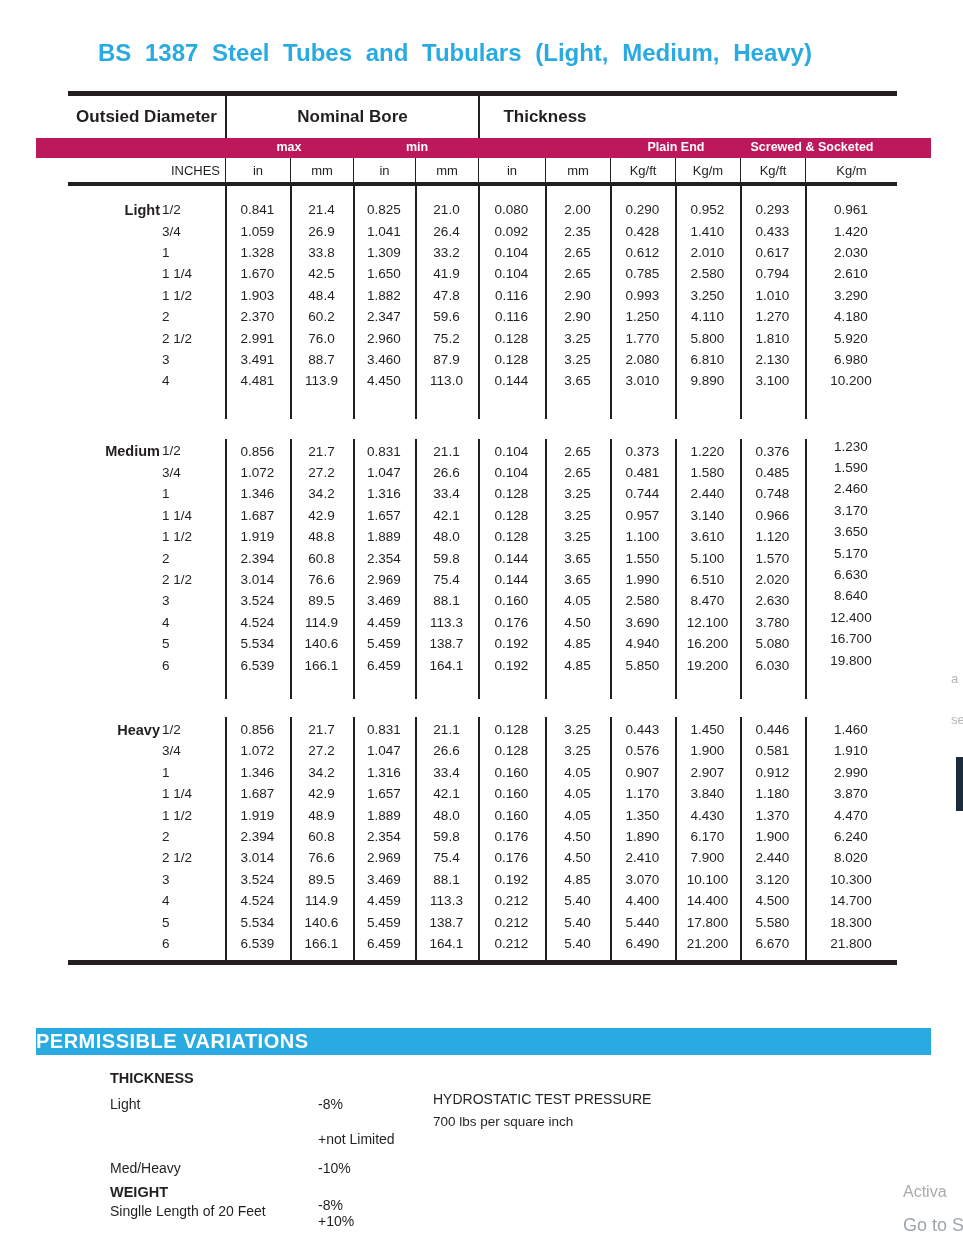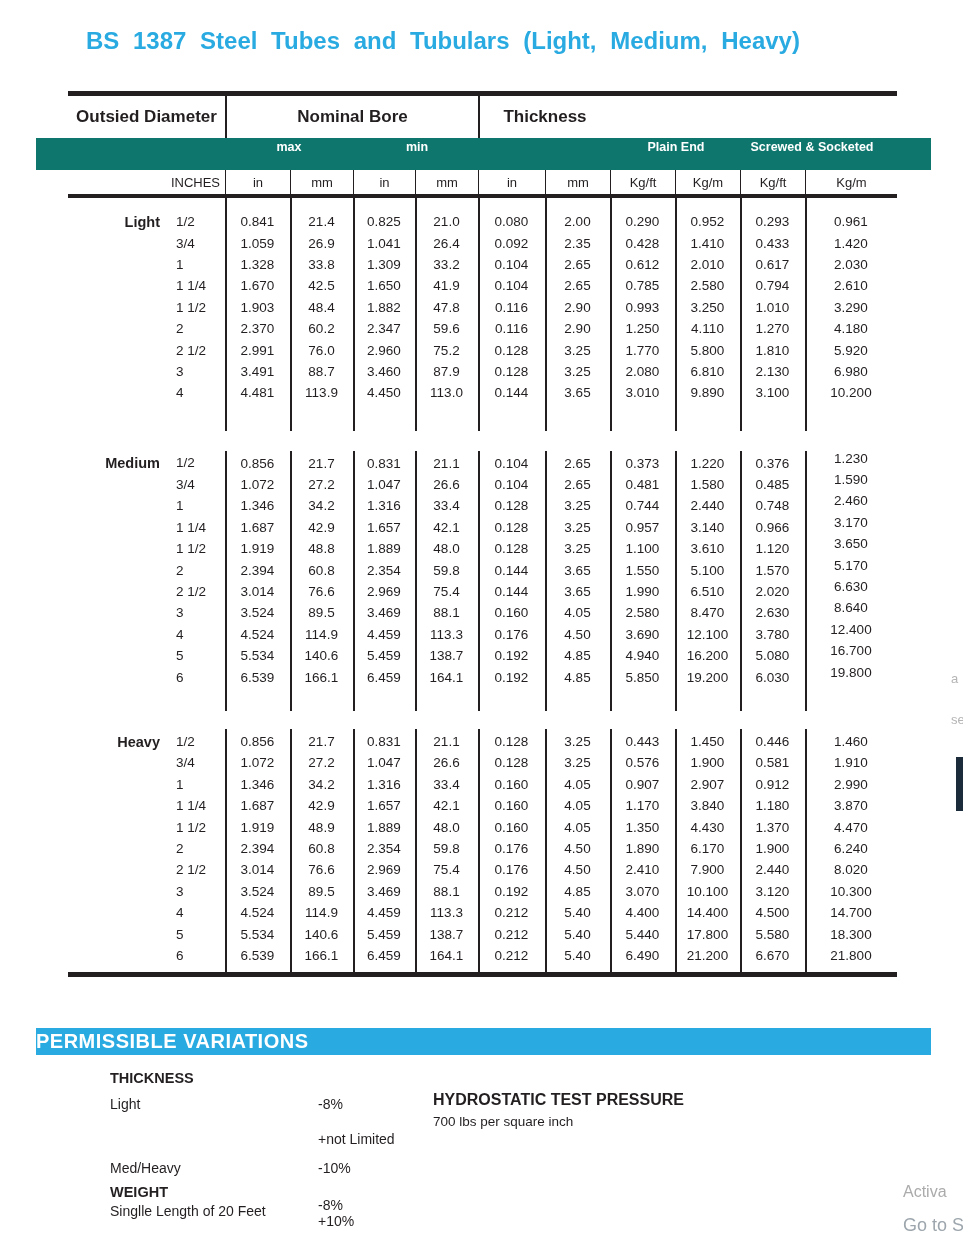--- a/index.html
+++ b/index.html
@@ -2,62 +2,62 @@
 <html><head>
 <meta charset="utf-8">
 <style>
   html,body{margin:0;padding:0;}
   body{
     width:963px;height:1242px;background:#ffffff;overflow:hidden;position:relative;
     font-family:"Liberation Sans", sans-serif;color:#231F20;
   }
   .page{position:absolute;inset:0;}
   .title{
-    position:absolute;left:86px;top:27px;margin:0;
+    position:absolute;left:86px;top:27px;margin:12px;
     font-size:24px;font-weight:bold;color:#29ABE2;word-spacing:7px;letter-spacing:0;
     white-space:nowrap;
   }
   
   .table-wrap{position:absolute;left:68px;top:91px;width:829px;}
   .rule{background:#231F20;width:829px;}
   .top-rule{height:5px;}
   .mid-rule{height:4px;}
   .bottom-rule{height:5px;}
   .hrow{display:grid;grid-template-columns:157px 253px 132px 287px;height:42px;}
   .hcell{display:flex;align-items:center;justify-content:center;
     font-weight:bold;font-size:17px;}
   .hcell + .hcell{border-left:2px solid #231F20;}
-  .cyan-band{position:relative;height:32px;margin-left:-32px;width:895px;background:#0f766e;}
+  .cyan-band{position:relative;height:20px;margin-left:-32px;width:895px;background:#be185d;}
   .band-label{position:absolute;top:2px;transform:translateX(-50%);
     color:#ffffff;font-weight:bold;font-size:12.5px;white-space:nowrap;}
   .units{display:grid;grid-template-columns:157px 65px 63px 62px 63px 67px 65px 65px 65px 65px 92px;height:24px;}
   .ucell{display:flex;align-items:center;justify-content:center;font-size:13px;}
   .ucell + .ucell{border-left:1.5px solid #231F20;}
   .ucell.right{justify-content:flex-end;padding-right:5px;box-sizing:border-box;}
   .section{position:relative;}
   .sec-light{padding:13px 0 27px;}
   .sec-medium{padding:2px 0 23px;}
   .sec-heavy{padding:2px 0 6px;}
   .section-gap{height:20px;}
   .gap-medium-heavy{height:18px;}
   .vline{position:absolute;top:0;bottom:0;width:1.5px;background:#231F20;}
   .drow{display:grid;grid-template-columns:157px 65px 63px 62px 63px 67px 65px 65px 65px 65px 92px;height:21.4px;align-items:center;}
   .cell.v{text-align:center;font-size:13.5px;}
   .c1{display:grid;grid-template-columns:92px 65px;}
   .sec-name{text-align:right;font-weight:bold;font-size:14.5px;}
-  .size{text-align:left;padding-left:16px;font-size:13.5px;}
+  .size{text-align:left;padding-left:2px;font-size:13.5px;}
   .sec-medium .col11{transform:translateY(-5px);}
   
   .banner{position:absolute;left:36px;top:1028px;width:895px;height:27px;background:#29ABE2;}
   .banner span{display:block;line-height:27px;color:#ffffff;
     font-weight:bold;font-size:20px;letter-spacing:0.5px;}
   .abs{position:absolute;white-space:nowrap;}
   .subhead{font-weight:bold;font-size:14.5px;}
   .vtext{font-size:14px;}
-  .hydro-head{font-weight:bold;font-size:16px;}
+  .hydro-head{font-weight:normal;font-size:14px;}
   .hydro-val{font-size:13.5px;}
   
   .wm1{left:903px;top:1183px;font-size:16px;color:#ABABAB;}
   .wm2{left:903px;top:1215px;font-size:18px;color:#9DA6AD;}
   .frag{position:absolute;left:951px;width:12px;overflow:hidden;color:#B5B5B5;font-size:13px;}
   .frag1{top:671px;}
   .frag2{top:712px;}
   .scroll-thumb{position:absolute;left:956px;top:757px;width:7px;height:54px;background:#1C2B3A;}
 </style>
 </head>

